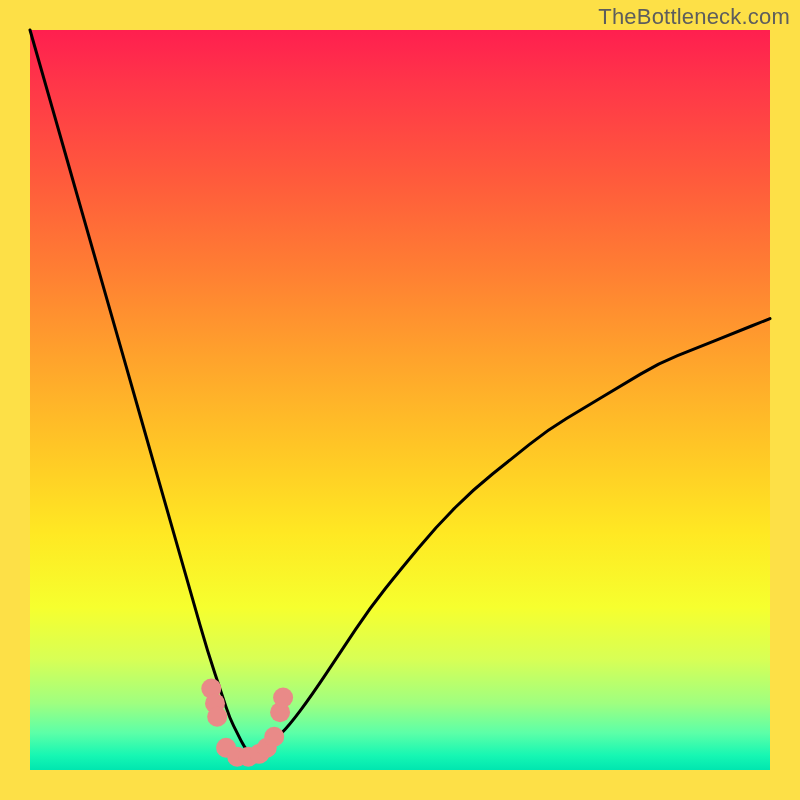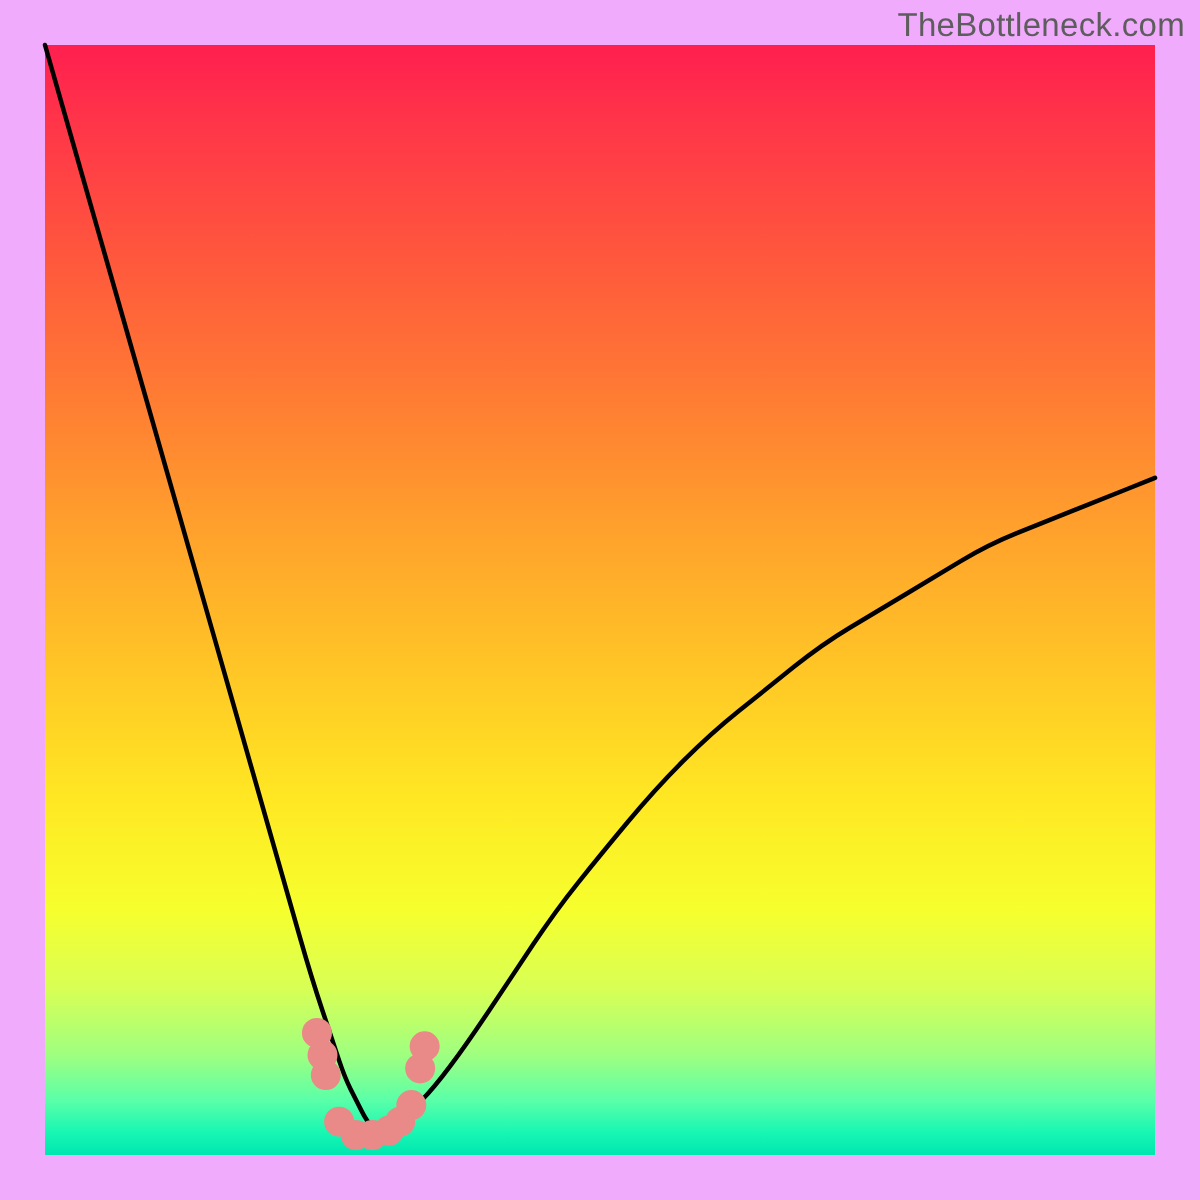--- a/index.html
+++ b/index.html
@@ -10,21 +10,21 @@
     background: #000;
     overflow: hidden;
     font-family: Arial, Helvetica, sans-serif;
   }
   .frame {
     position: absolute;
     left: 0;
     top: 0;
     width: 800px;
     height: 800px;
-    background: #f0abfc;
+    background: #fde047;
   }
   .plot {
     position: absolute;
     left: 30px;
     top: 30px;
     width: 740px;
     height: 740px;
     background: linear-gradient(
       to bottom,
       #ff1f4f 0%,

